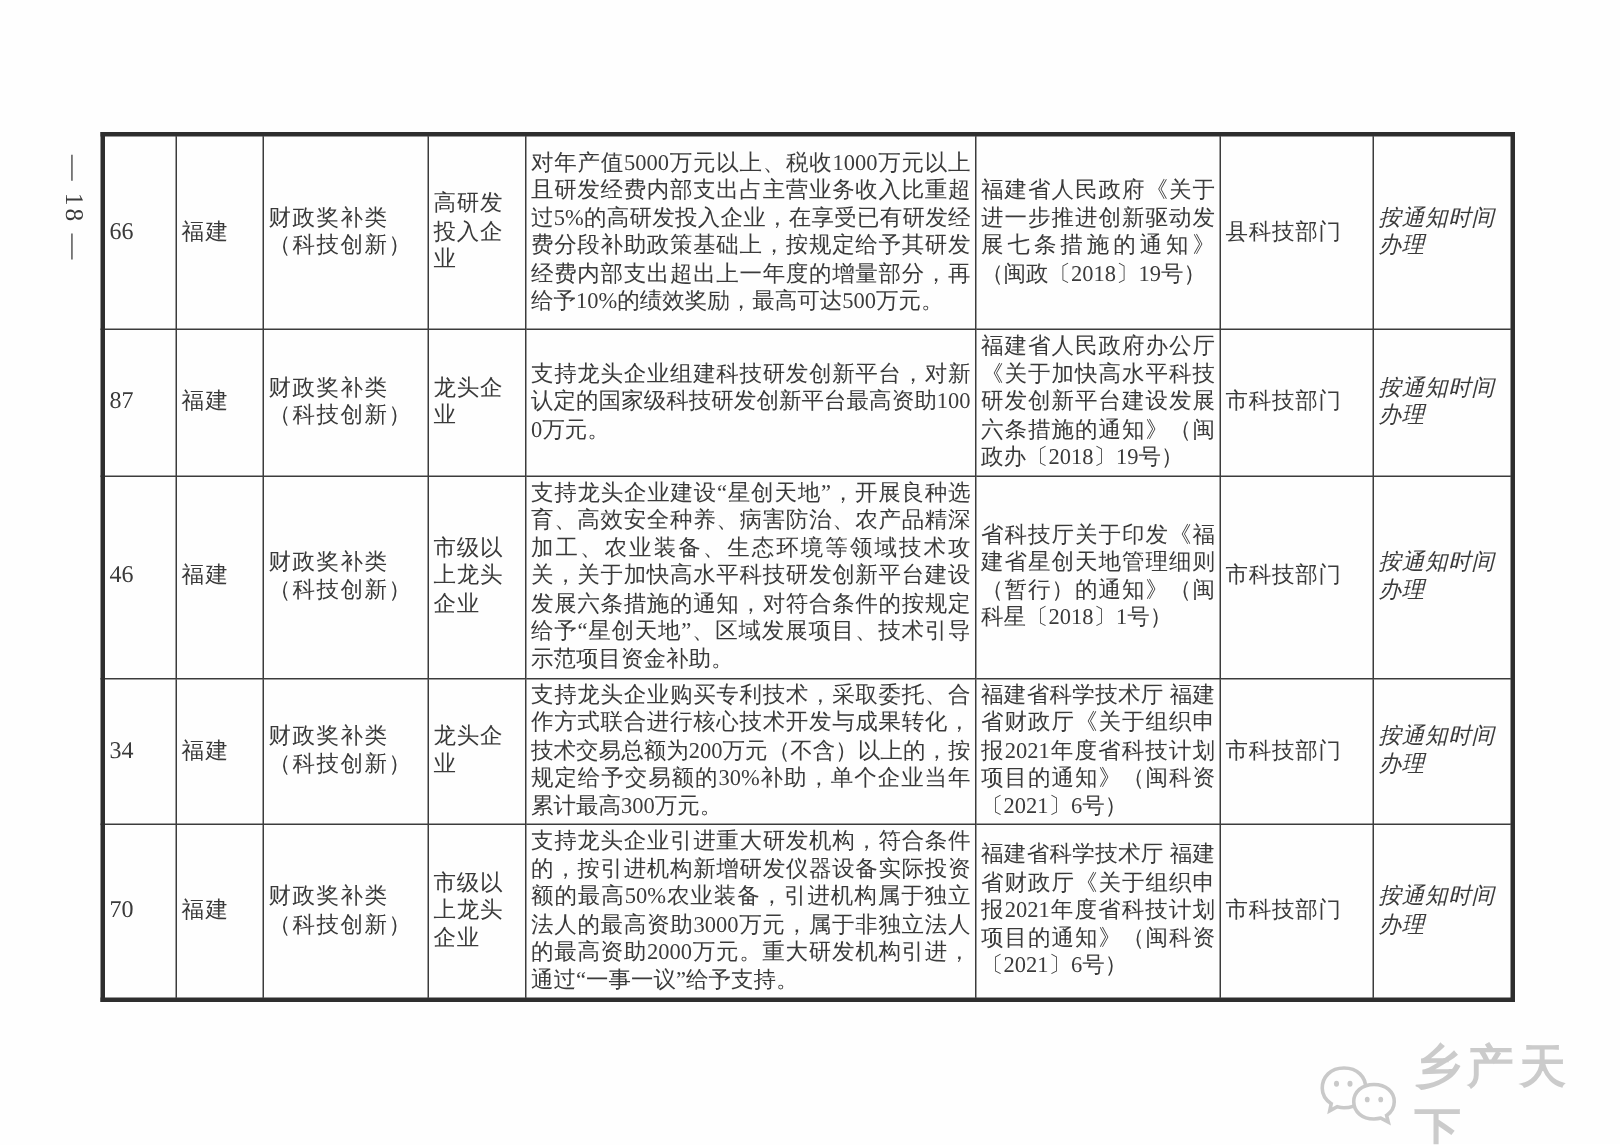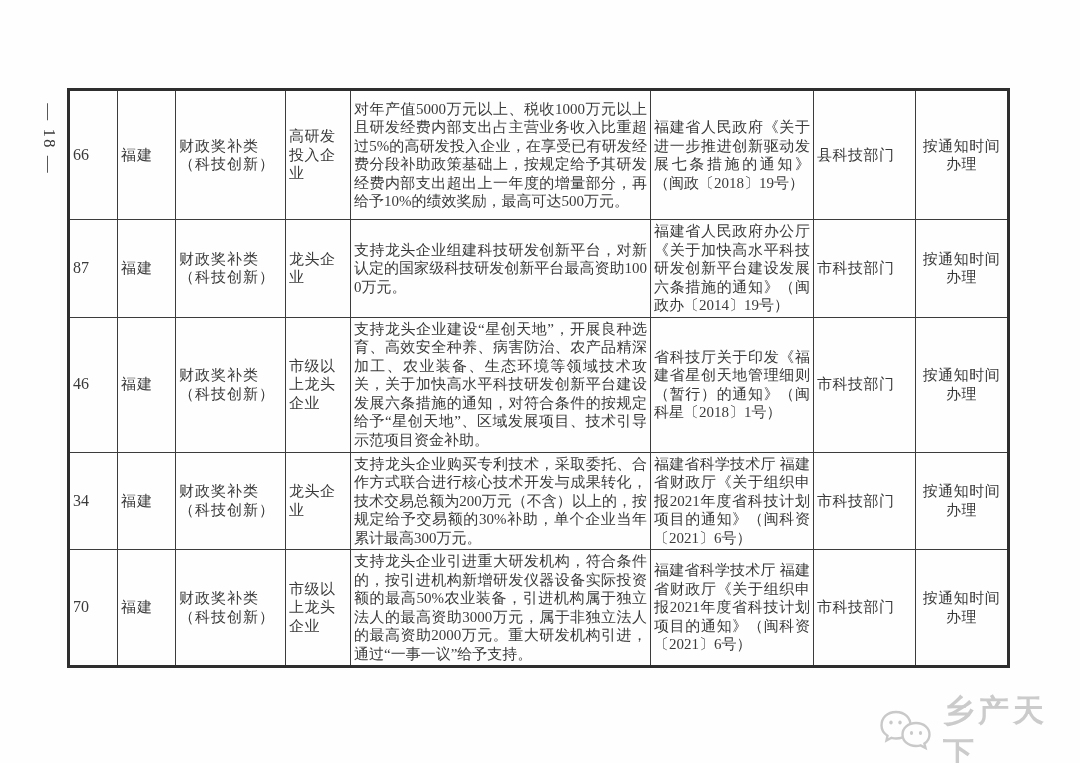--- a/index.html
+++ b/index.html
@@ -51,21 +51,21 @@
     overflow: hidden;
     word-break: break-all;
   }
   td.c-num   { text-align: left; font-size: 16px; }
   td.c-prov  { text-align: left; letter-spacing: 1px; }
   td.c-cat   { letter-spacing: 1px; padding: 2px 4px; }
   td.c-target{ text-align: left; padding: 2px 4px; letter-spacing: 0.5px; }
   td.c-policy{ text-align: justify; text-justify: inter-ideograph; padding: 2px 6px; }
   td.c-basis { text-align: justify; text-justify: inter-ideograph; padding: 2px 7px; }
   td.c-dept  { letter-spacing: 0.5px; }
-  td.c-time  { text-align: center; padding: 2px 6px 2px 11px; letter-spacing: 0.5px; }
+  td.c-time  { text-align: left; padding: 2px 6px 2px 11px; letter-spacing: 0.5px; font-style: italic; }
   tr.h-66 { height: 130px; }
   tr.h-67 { height: 82px; }
   tr.h-68 { height: 135px; }
   tr.h-69 { height: 93px; }
   tr.h-70 { height: 104px; }
   
   #watermark {
     position: absolute;
     left: 878px;
     top: 690px;
@@ -111,21 +111,21 @@
         <td class="c-basis">福建省人民政府《关于进一步推进创新驱动发展七条措施的通知》（闽政〔2018〕19号）</td>
         <td class="c-dept">县科技部门</td>
         <td class="c-time">按通知时间办理</td>
       </tr>
       <tr class="h-67">
         <td class="c-num">87</td>
         <td class="c-prov">福建</td>
         <td class="c-cat">财政奖补类（科技创新）</td>
         <td class="c-target">龙头企业</td>
         <td class="c-policy">支持龙头企业组建科技研发创新平台，对新认定的国家级科技研发创新平台最高资助1000万元。</td>
-        <td class="c-basis">福建省人民政府办公厅《关于加快高水平科技研发创新平台建设发展六条措施的通知》（闽政办〔2014〕19号）</td>
+        <td class="c-basis">福建省人民政府办公厅《关于加快高水平科技研发创新平台建设发展六条措施的通知》（闽政办〔2018〕19号）</td>
         <td class="c-dept">市科技部门</td>
         <td class="c-time">按通知时间办理</td>
       </tr>
       <tr class="h-68">
         <td class="c-num">46</td>
         <td class="c-prov">福建</td>
         <td class="c-cat">财政奖补类（科技创新）</td>
         <td class="c-target">市级以上龙头企业</td>
         <td class="c-policy">支持龙头企业建设“星创天地”，开展良种选育、高效安全种养、病害防治、农产品精深加工、农业装备、生态环境等领域技术攻关，关于加快高水平科技研发创新平台建设发展六条措施的通知，对符合条件的按规定给予“星创天地”、区域发展项目、技术引导示范项目资金补助。</td>
         <td class="c-basis">省科技厅关于印发《福建省星创天地管理细则（暂行）的通知》（闽科星〔2018〕1号）</td>

